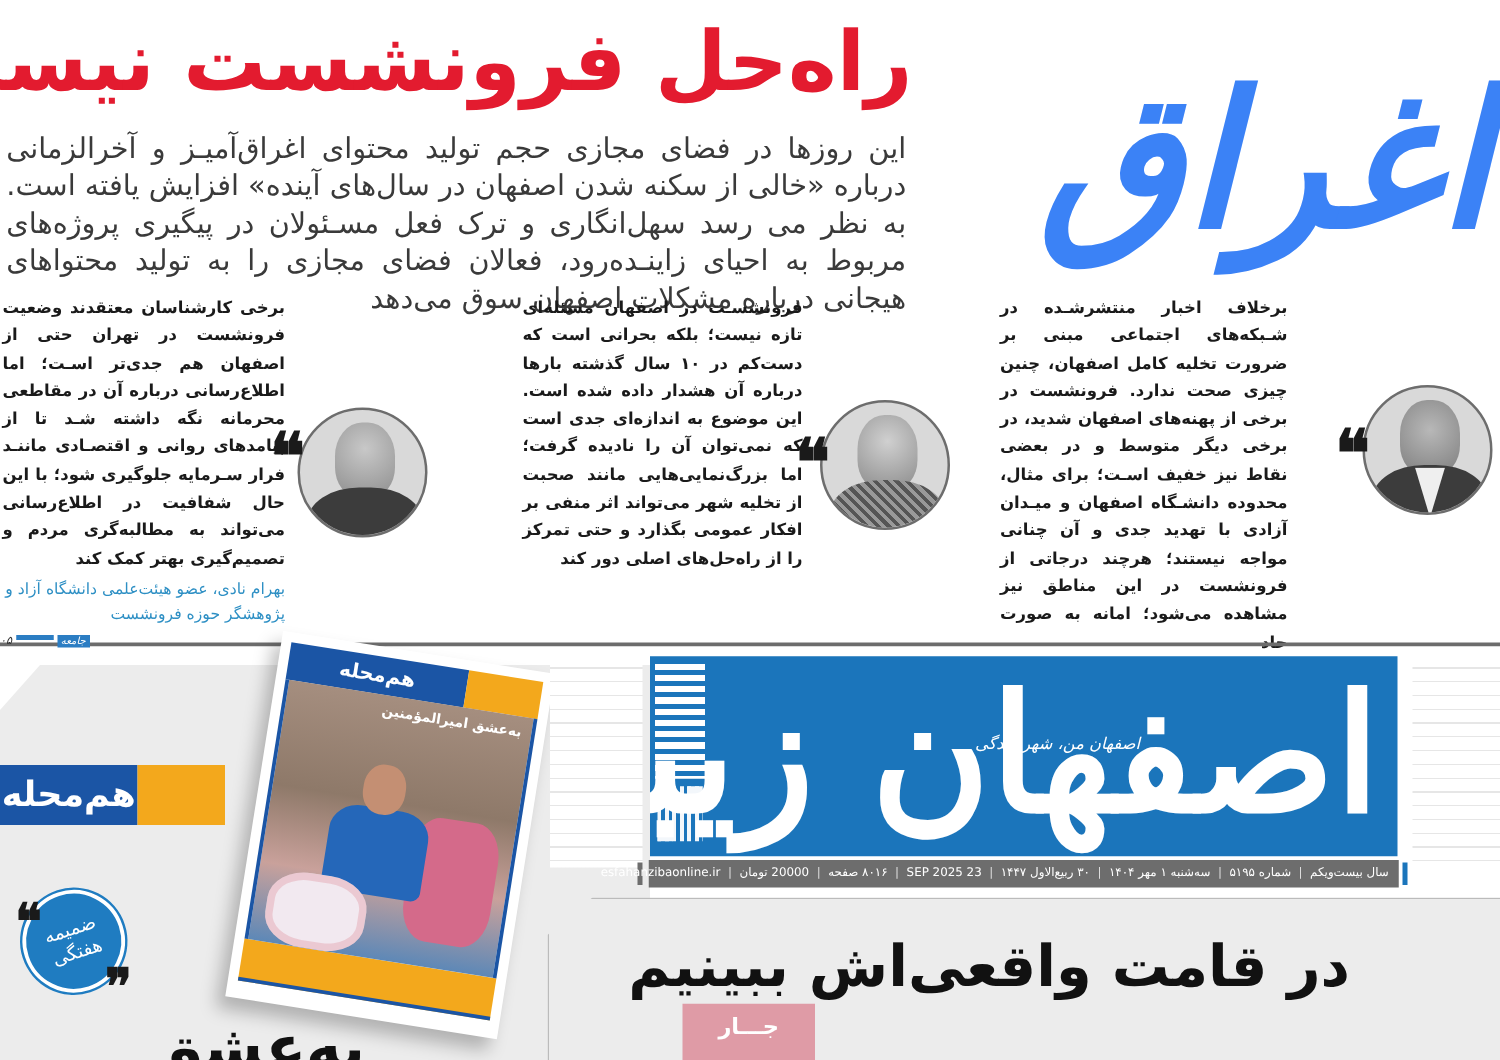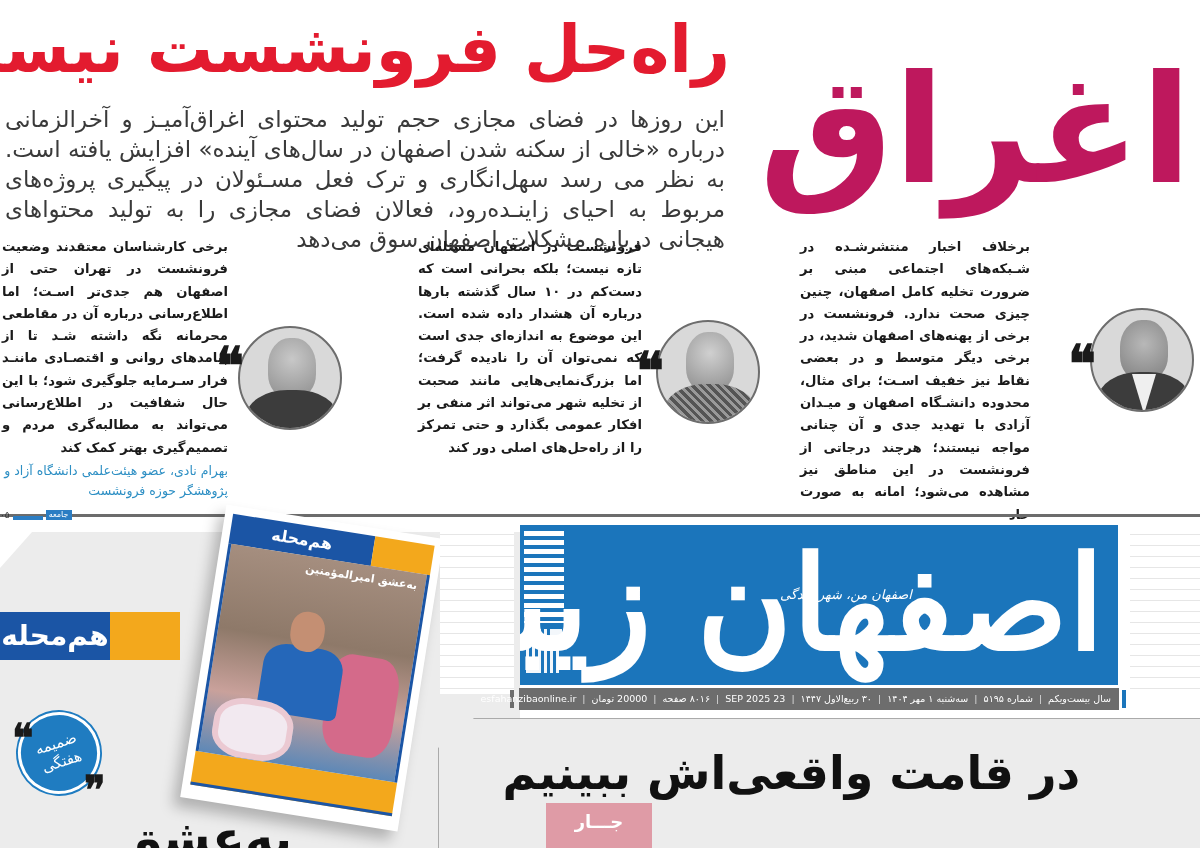--- a/index.html
+++ b/index.html
@@ -1,22 +1,22 @@
 <!DOCTYPE html>
 <html><head>
 <meta charset="utf-8">
 <style>
   * { box-sizing: border-box; margin: 0; padding: 0; }
   html, body { width: 1200px; height: 848px; overflow: hidden; background: #ffffff; }
   body { font-family: "DejaVu Sans", sans-serif; position: relative; color: #222; }
   .big-red {
     position: absolute; right: 8px; top: 55px;
     font-family: "DejaVu Sans", sans-serif; font-weight: bold;
-    color: #be185d; font-size: 150px; line-height: 1; letter-spacing: -4px;
-    direction: rtl; white-space: nowrap;
+    color: #3b82f6; font-size: 150px; line-height: 1; letter-spacing: -4px;
+    direction: rtl; white-space: nowrap; font-style: italic;
   }
   .headline-red {
     position: absolute; right: 470px; top: 0px; width: 720px;
     font-family: "DejaVu Sans", sans-serif; font-weight: bold;
     color: #e31b2f; font-size: 66px; line-height: 100px; text-align: right;
     direction: rtl; white-space: nowrap; letter-spacing: -3px;
   }
   .lead {
     position: absolute; right: 475px; top: 104px; width: 720px;
     direction: rtl; text-align: justify; text-align-last: right;
@@ -53,21 +53,21 @@
   }
   .portrait.checked .body { background: repeating-linear-gradient(45deg, #555 0 3px, #999 3px 6px); }
   .quote-mark {
     position: absolute; font-size: 52px; font-weight: bold; color: #1a1a1a; line-height: 1;
     font-family: "DejaVu Serif", serif;
   }
 
   
   .hr-top { position: absolute; left: 0; right: 0; top: 514px; height: 3px; background: #6c6c6c; }
   .section-tag {
-    position: absolute; left: 0; top: 508px; height: 12px; display: flex; align-items: flex-end; gap: 3px;
+    position: absolute; left: 0; top: 508px; height: 12px; display: flex; align-items: flex-start; gap: 3px; font-style: italic;
   }
   .section-tag .num { font-size: 9px; color: #333; }
   .section-tag .bar { width: 30px; height: 4px; background: #2b7dc3; }
   .section-tag .lbl { font-size: 8px; color: #fff; background: #2b7dc3; padding: 0 3px; line-height: 10px; }
 
   
   .lower-panel {
     position: absolute; left: 0; top: 520px; width: 520px; height: 328px; background: #ececec;
     clip-path: polygon(32px 12px, 520px 12px, 520px 328px, 0 328px, 0 48px);
   }

